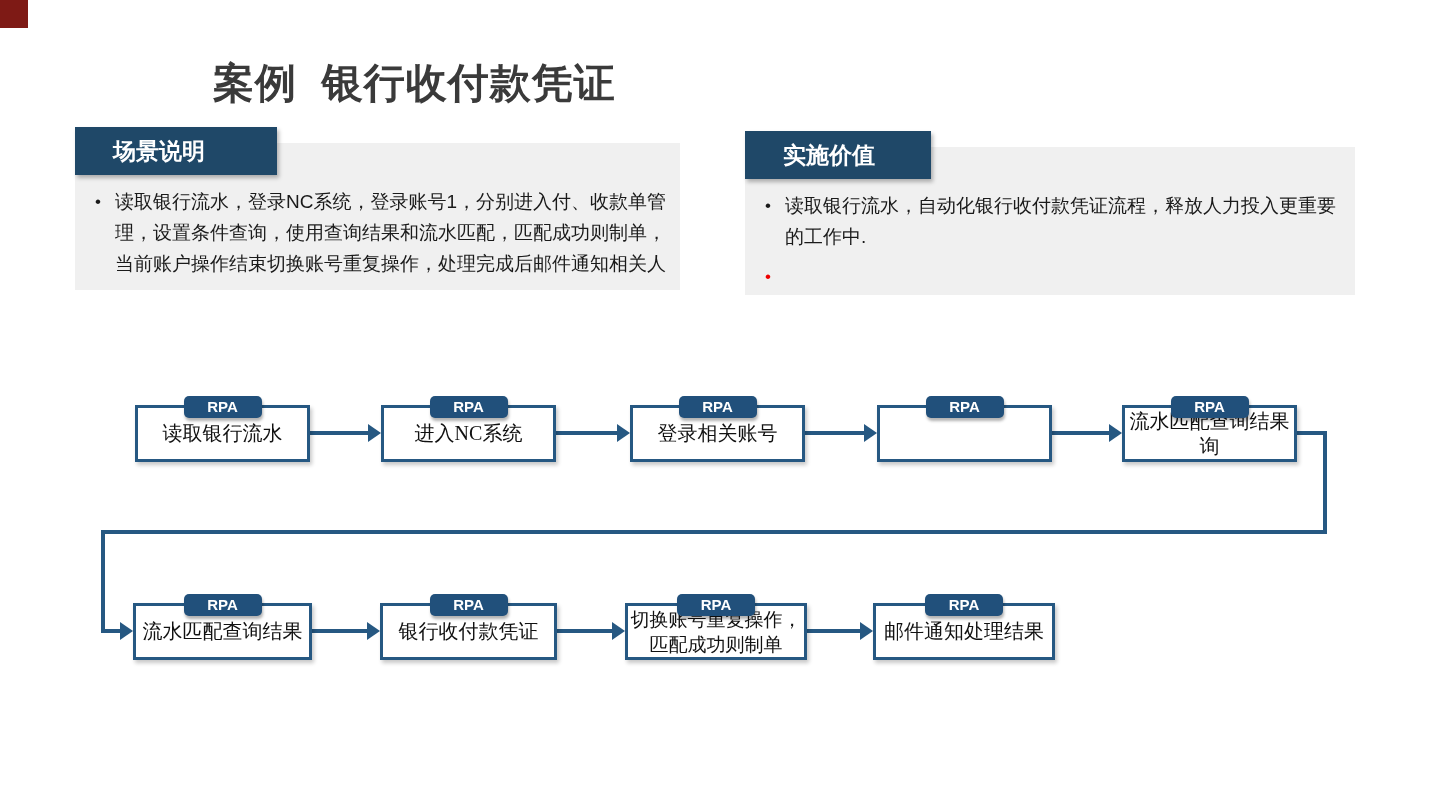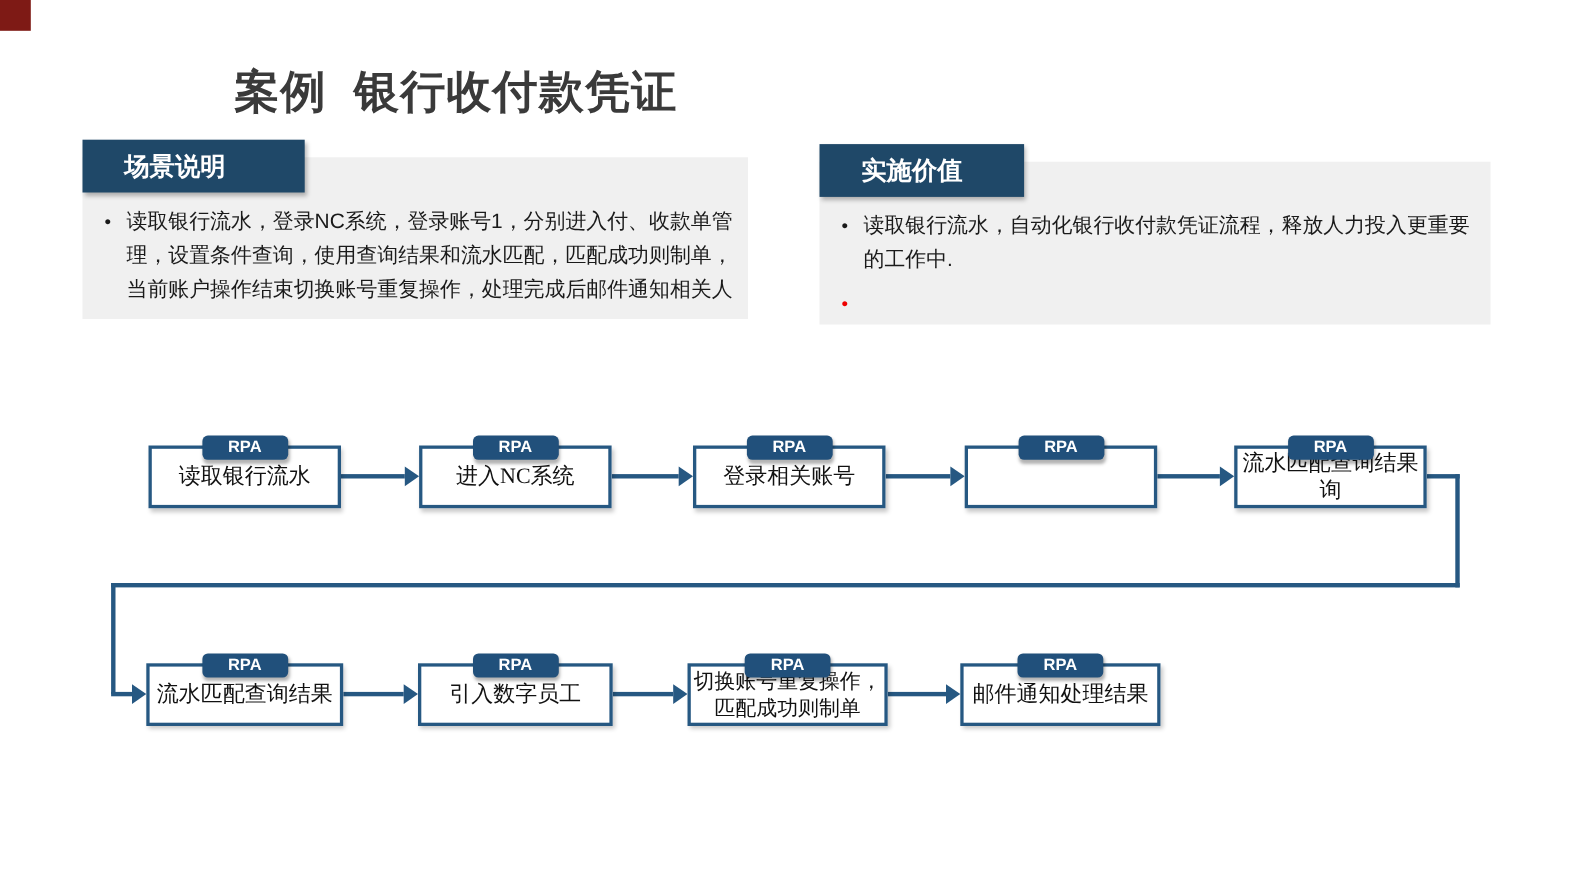--- a/index.html
+++ b/index.html
@@ -125,21 +125,21 @@
       <span class="label">流水匹配查询结果
 询</span>
     </div>
 
     <div class="step" style="left:133px;top:603px;width:179px;height:57px;">
       <span class="tag">RPA</span>
       <span class="label">流水匹配查询结果</span>
     </div>
     <div class="step" style="left:380px;top:603px;width:177px;height:57px;">
       <span class="tag">RPA</span>
-      <span class="label">引入数字员工</span>
+      <span class="label">银行收付款凭证</span>
     </div>
     <div class="step" style="left:625px;top:603px;width:182px;height:57px;">
       <span class="tag">RPA</span>
       <span class="label small">切换账号重复操作，
 匹配成功则制单</span>
     </div>
     <div class="step" style="left:873px;top:603px;width:182px;height:57px;">
       <span class="tag">RPA</span>
       <span class="label">邮件通知处理结果</span>
     </div>

